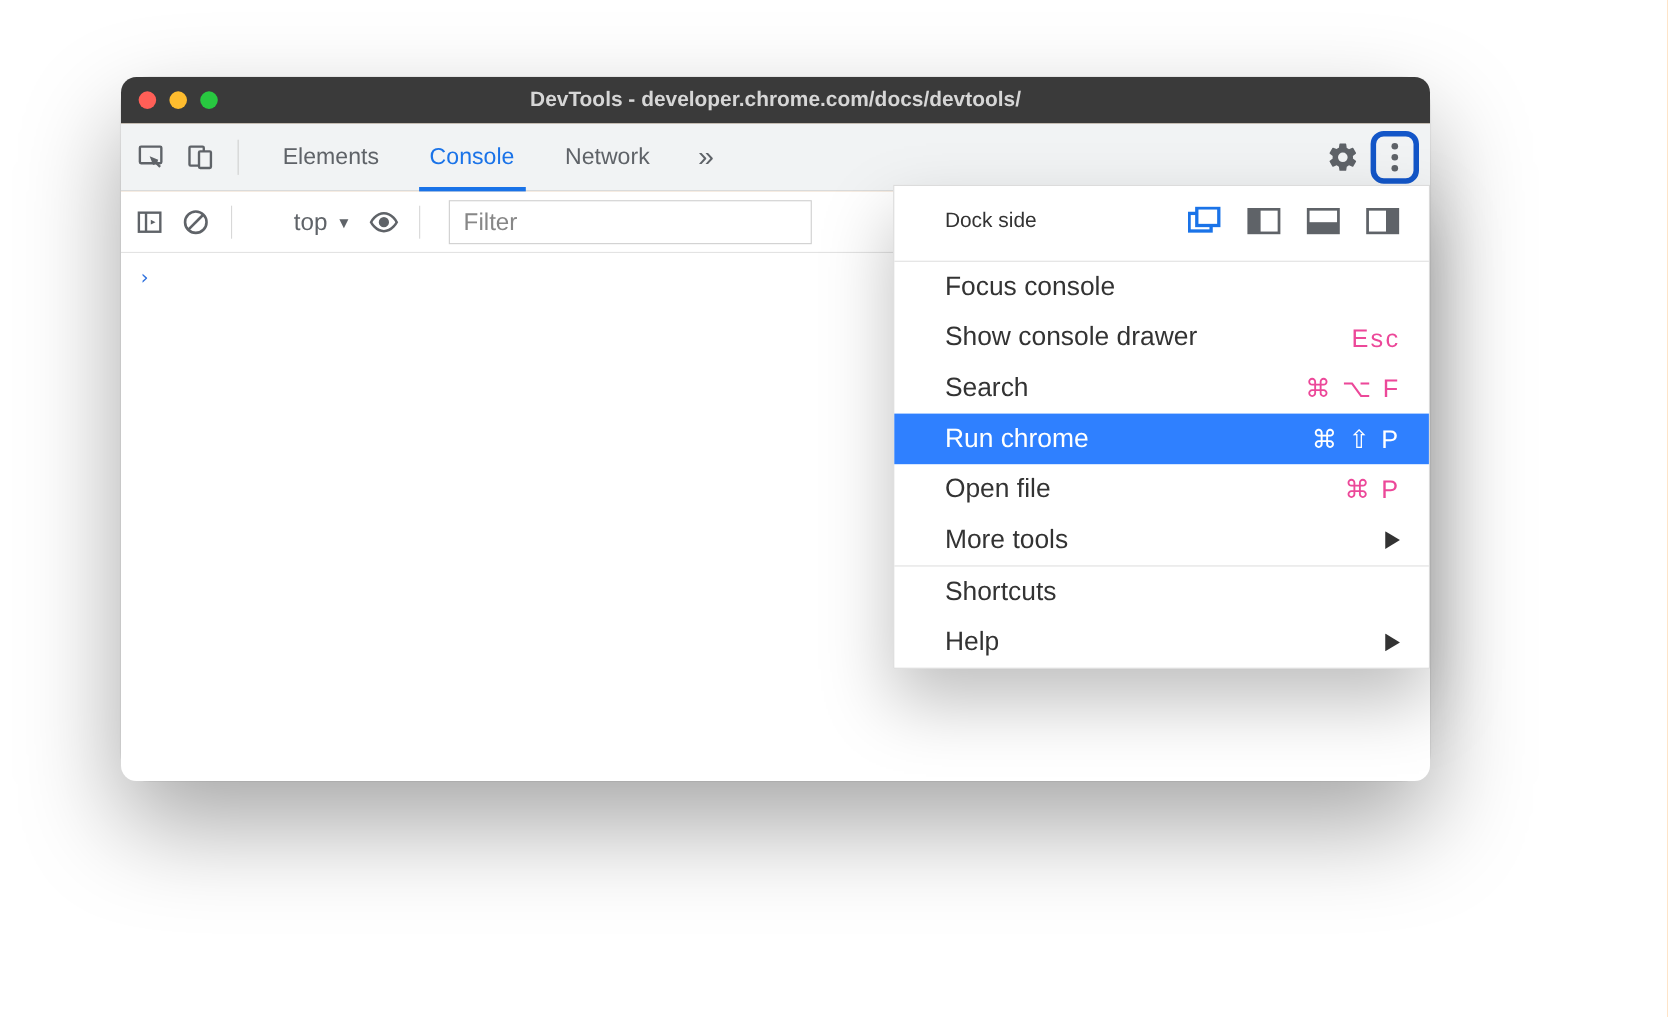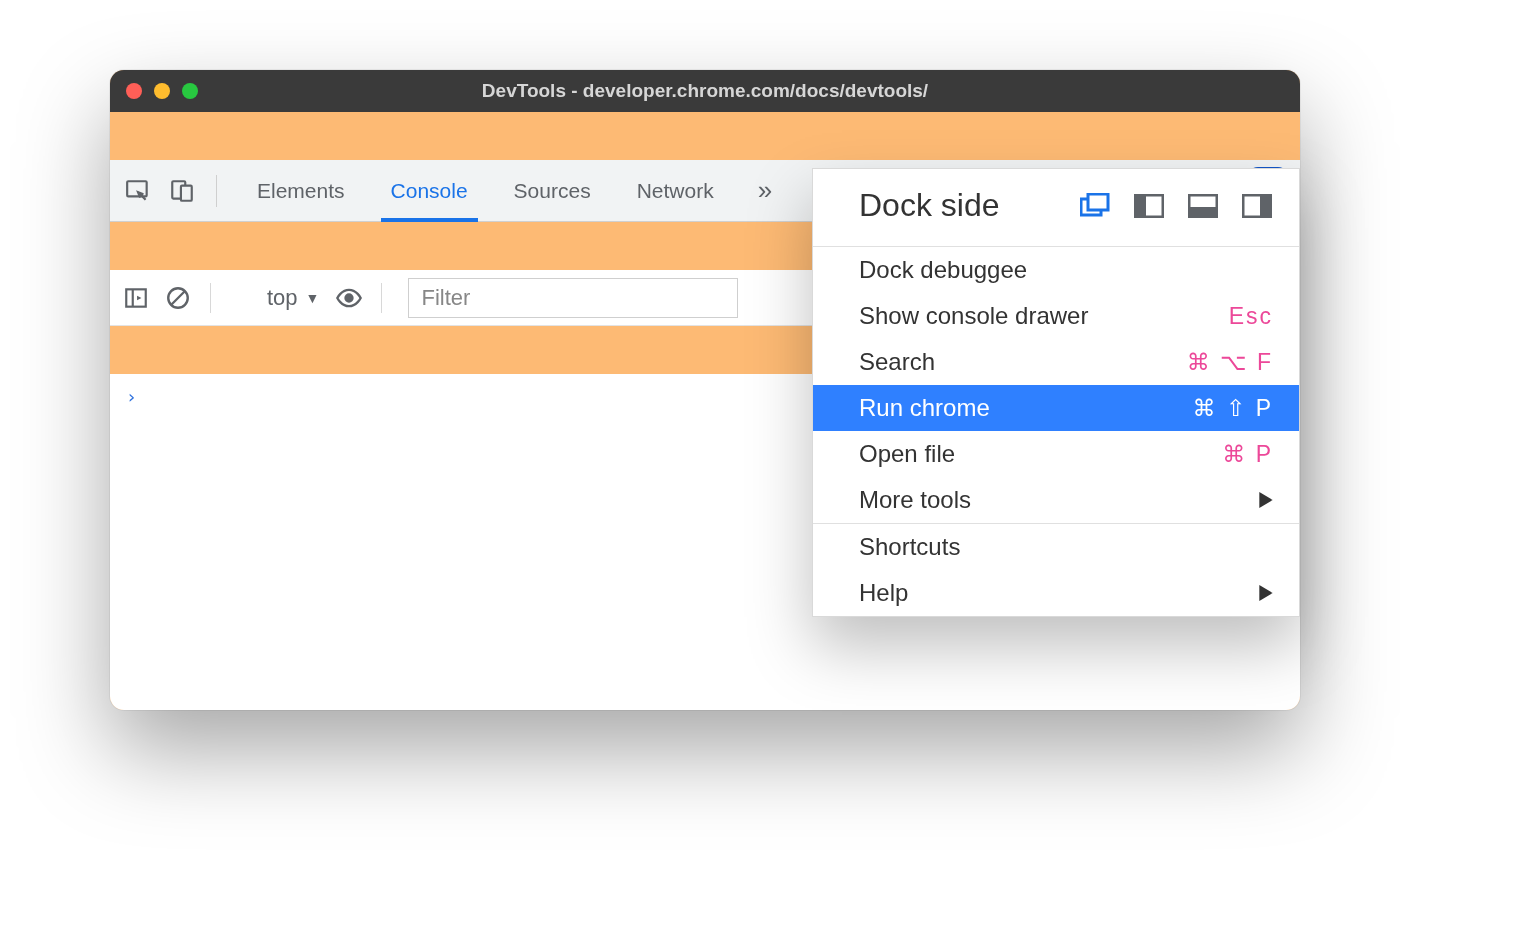--- a/index.html
+++ b/index.html
@@ -9,27 +9,26 @@
     width: 1516px;
     height: 938px;
     position: relative;
   }
   .window {
     position: absolute;
     left: 110px;
     top: 70px;
     width: 1190px;
     height: 640px;
-    border-radius: 14px;
+    border-radius: 26px;
     background: #fdba74;
     box-shadow: 0 40px 90px rgba(0,0,0,0.35), 0 0 0 1px rgba(0,0,0,0.05);
     overflow: visible;
     display: flex;
     flex-direction: column;
-    gap: 48px;
   }
   .titlebar {
     height: 42px;
     background: #3a3a3a;
     border-radius: 14px 14px 0 0;
     display: flex;
     align-items: center;
     padding: 0 16px;
     position: relative;
   }
@@ -161,21 +160,21 @@
   }
   .menu-section {
     padding: 0;
   }
   .menu-dock {
     display: flex;
     align-items: center;
     padding: 18px 26px 22px 46px;
     gap: 20px;
   }
-  .dock-label { font-size: 32px; color: #333; flex: 0 0 auto; }
+  .dock-label { font-size: 19px; color: #333; flex: 0 0 auto; }
   .dock-icons { display:flex; gap: 22px; margin-left: auto; }
   .dock-ic { width: 32px; height: 28px; cursor:pointer; display:flex; align-items:center; justify-content:center;}
   .menu-hr { height:1px; background:#e0e0e0; }
   .menu-item {
     display: flex;
     align-items: center;
     padding: 9px 26px 9px 46px;
     font-size: 24px;
     color: #333;
     cursor: pointer;
@@ -226,21 +225,20 @@
       <svg width="26" height="26" viewBox="0 0 24 24" fill="none" stroke="#5f6368" stroke-width="2">
         <rect x="3" y="3" width="12" height="16" rx="1"></rect>
         <rect x="11" y="7" width="10" height="14" rx="1" fill="#f1f3f4"></rect>
       </svg>
     </div>
     <div class="tb-sep"></div>
 
     <div class="tabs">
       <div class="tab">Elements</div>
       <div class="tab active">Console</div>
-      <div class="tab">Sources</div>
       <div class="tab">Network</div>
     </div>
     <div class="tb-chevrons">»</div>
 
     <div class="tb-right">
       <div class="gear">
         <svg width="30" height="30" viewBox="0 0 24 24" fill="#5f6368">
           <path d="M19.14,12.94a7.07,7.07,0,0,0,.05-.94,7.07,7.07,0,0,0-.05-.94l2.11-1.65a.5.5,0,0,0,.12-.64l-2-3.46a.5.5,0,0,0-.61-.22l-2.49,1a7,7,0,0,0-1.62-.94l-.38-2.65A.5.5,0,0,0,13.8,2H9.8a.5.5,0,0,0-.49.42L8.93,5.07a7,7,0,0,0-1.62.94l-2.49-1a.5.5,0,0,0-.61.22l-2,3.46a.5.5,0,0,0,.12.64L4.44,11a7.07,7.07,0,0,0-.05.94,7.07,7.07,0,0,0,.05.94L2.33,14.53a.5.5,0,0,0-.12.64l2,3.46a.5.5,0,0,0,.61.22l2.49-1a7,7,0,0,0,1.62.94l.38,2.65a.5.5,0,0,0,.49.42h4a.5.5,0,0,0,.49-.42l.38-2.65a7,7,0,0,0,1.62-.94l2.49,1a.5.5,0,0,0,.61-.22l2-3.46a.5.5,0,0,0-.12-.64ZM11.8,15.5A3.5,3.5,0,1,1,15.3,12,3.5,3.5,0,0,1,11.8,15.5Z"></path>
         </svg>
       </div>
@@ -315,21 +313,21 @@
         <svg width="30" height="24" viewBox="0 0 30 24">
           <rect x="1" y="1" width="28" height="22" fill="none" stroke="#5f6368" stroke-width="3"></rect>
           <rect x="18" y="1" width="11" height="22" fill="#5f6368"></rect>
         </svg>
       </div>
     </div>
   </div>
   <div class="menu-hr"></div>
   <div class="menu-section">
     <div class="menu-item">
-      <span>Dock debuggee</span>
+      <span>Focus console</span>
     </div>
     <div class="menu-item">
       <span>Show console drawer</span>
       <span class="sc">Esc</span>
     </div>
     <div class="menu-item">
       <span>Search</span>
       <span class="sc">⌘ ⌥ F</span>
     </div>
     <div class="menu-item hl">

